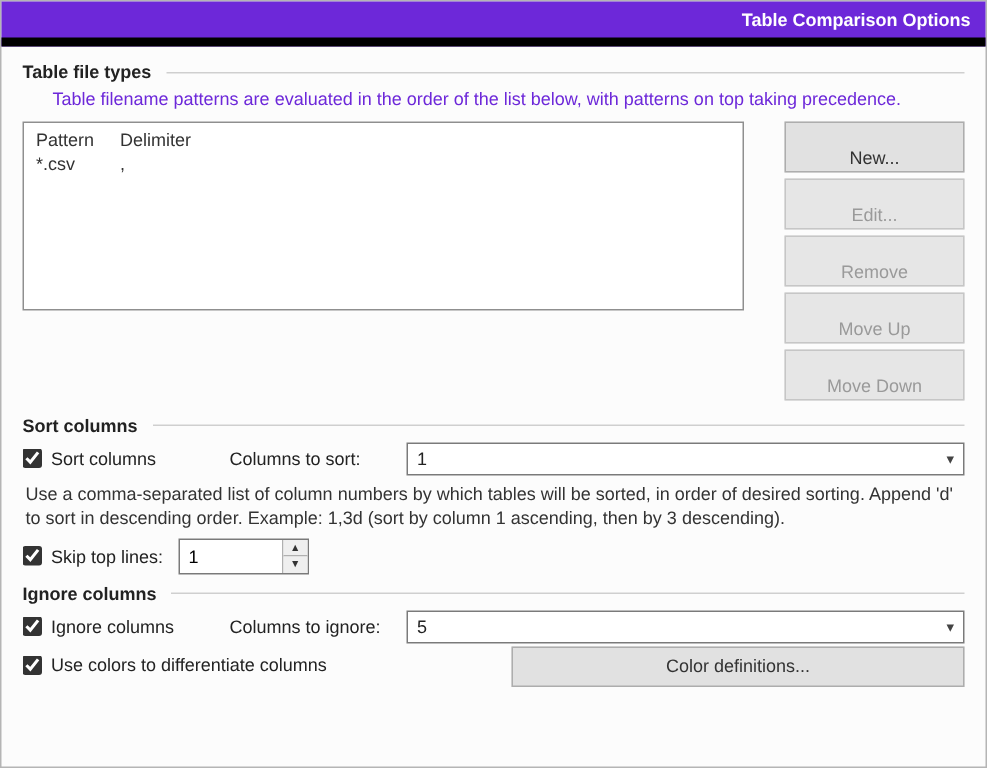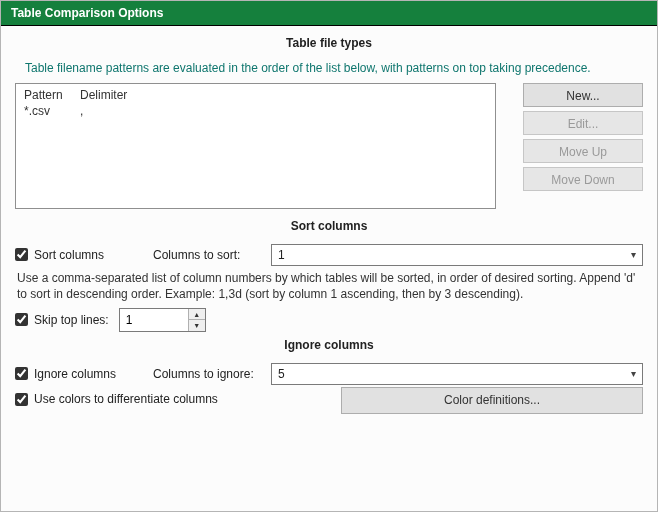--- a/index.html
+++ b/index.html
@@ -13,56 +13,56 @@
   .window {
     width: 658px;
     height: 512px;
     background: #fcfcfc;
     border: 1px solid #b5b5b5;
     box-sizing: border-box;
     display: flex;
     flex-direction: column;
   }
   .titlebar {
-    background: #15803d;
+    background: #6d28d9;
     color: #fff;
     height: 24px;
     line-height: 24px;
     padding: 0 10px;
     font-weight: 600;
     font-size: 12px;
-    border-bottom: 1px solid #000000;
+    border-bottom: 6px solid #000000;
+    text-align: right;
   }
   .content {
     flex: 1;
     padding: 6px 14px 10px 14px;
     box-sizing: border-box;
     overflow: hidden;
   }
   .group-header {
     font-weight: 600;
     font-size: 12px;
     color: #222;
     display: flex;
     align-items: center;
     gap: 6px;
     margin-top: 4px;
     margin-bottom: 4px;
-    flex-direction: column;
   }
   .group-header .rule {
     flex: 1;
     border-top: 1px solid #cfcfcf;
     height: 0;
     margin-left: 4px;
   }
   .desc {
     font-size: 12px;
-    color: #0f766e;
-    margin: 2px 0 6px 10px;
+    color: #6d28d9;
+    margin: 2px 0 6px 20px;
     line-height: 1.3;
   }
   .file-types-row {
     display: flex;
     gap: 27px;
     align-items: flex-start;
   }
   .pattern-box {
     flex: 1;
     border: 1px solid #8f8f8f;
@@ -96,21 +96,21 @@
   }
   .win-btn {
     height: 24px;
     background: #e1e1e1;
     border: 1px solid #adadad;
     font-family: inherit;
     font-size: 12px;
     color: #333;
     cursor: pointer;
     text-align: center;
-    padding: 5px;
+    padding: 16px;
   }
   .win-btn:disabled, .win-btn[data-disabled="true"] {
     color: #9a9a9a;
     background: #e6e6e6;
     border-color: #c6c6c6;
     cursor: default;
   }
   .sort-row {
     display: flex;
     align-items: center;
@@ -237,20 +237,21 @@
           <span class="col-d">Delimiter</span>
         </div>
         <div class="pattern-row">
           <span class="col-p">*.csv</span>
           <span class="col-d">,</span>
         </div>
       </div>
       <div class="buttons-col">
         <button class="win-btn">New...</button>
         <button class="win-btn" data-disabled="true">Edit...</button>
+        <button class="win-btn" data-disabled="true">Remove</button>
         <button class="win-btn" data-disabled="true">Move Up</button>
         <button class="win-btn" data-disabled="true">Move Down</button>
       </div>
     </div>
 
     <div class="group-header" style="margin-top:10px">
       <span>Sort columns</span>
       <span class="rule"></span>
     </div>
 

